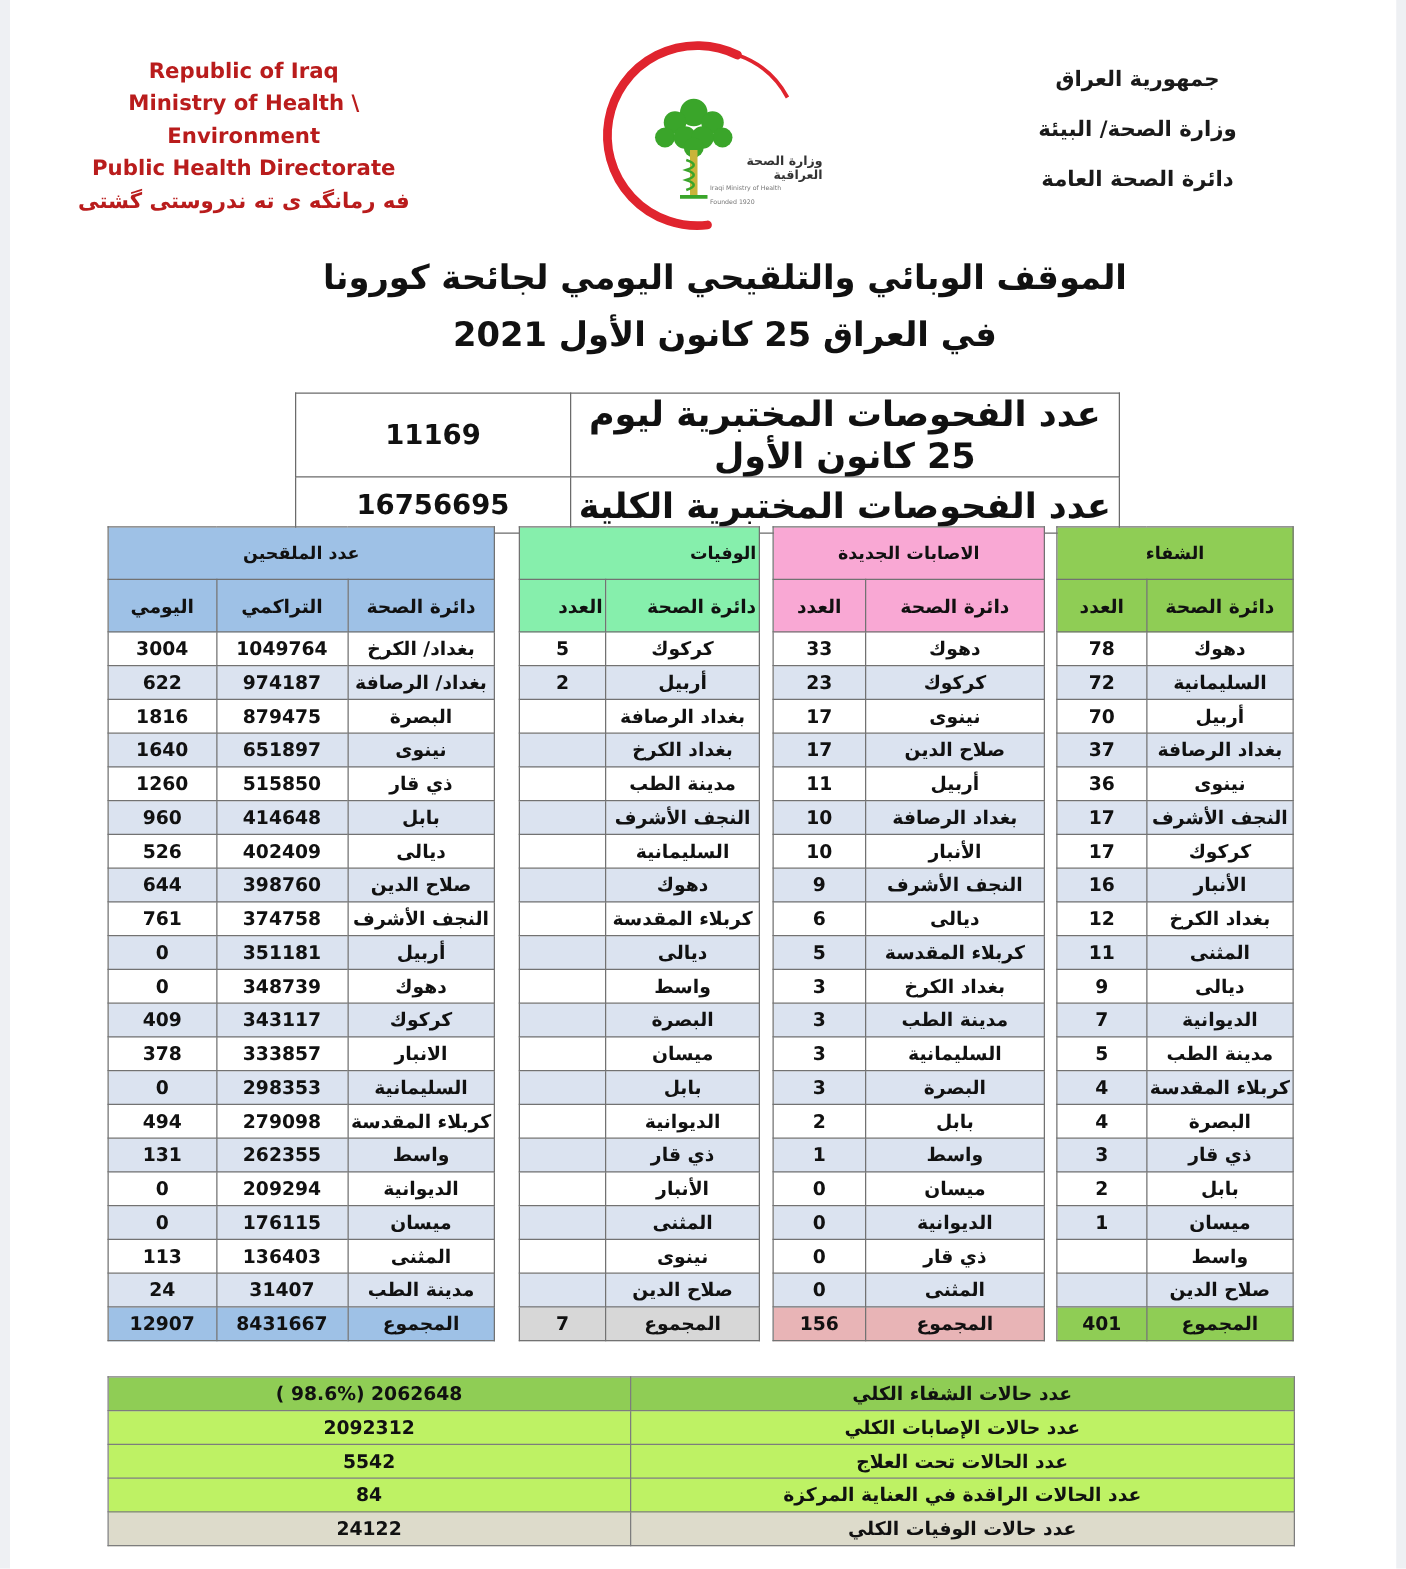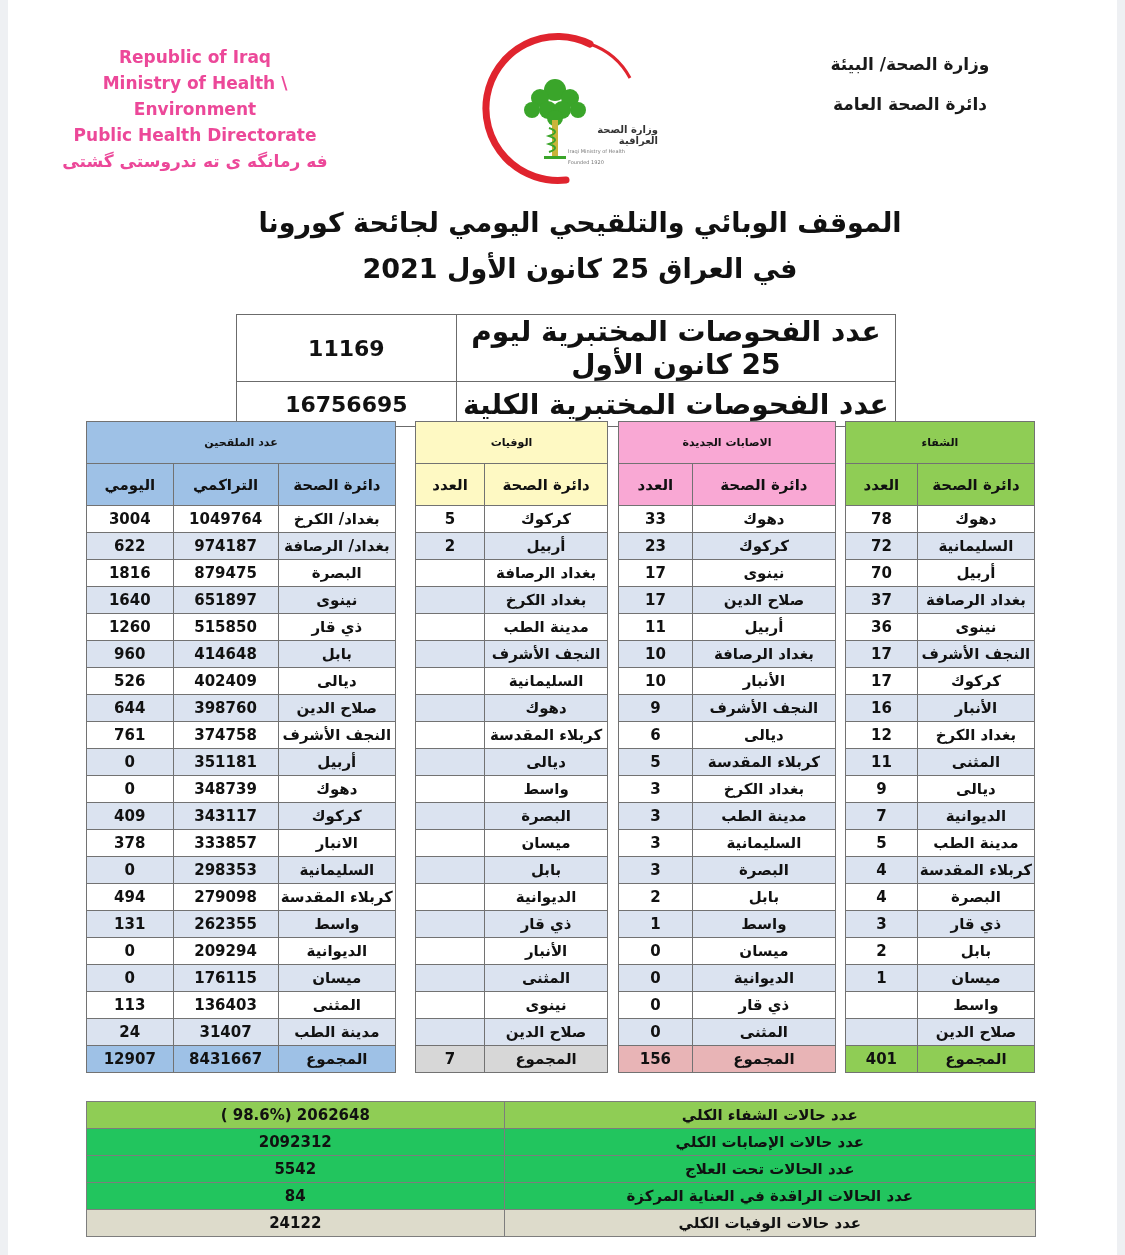--- a/index.html
+++ b/index.html
@@ -2,62 +2,62 @@
 <html><head>
 <meta charset="utf-8">
 <style>
   * { box-sizing: border-box; margin: 0; padding: 0; }
   html, body { width: 1125px; height: 1255px; background: #ffffff; overflow: hidden; }
   body { font-family: "DejaVu Sans", "Liberation Sans", sans-serif; color: #111; position: relative; }
   .frame-left { position: absolute; left: 0; top: 0; width: 8px; height: 1255px; background: #eef0f3; }
   .frame-right { position: absolute; right: 0; top: 0; width: 8px; height: 1255px; background: #eef0f3; }
 
   
-  .hdr-en { position: absolute; left: 40px; top: 44px; width: 310px; text-align: center; font-family: "DejaVu Sans", sans-serif; font-weight: bold; font-size: 17px; line-height: 26px; color: #ec4899; }
+  .hdr-en { position: absolute; left: 40px; top: 44px; width: 310px; text-align: center; font-family: "DejaVu Sans", sans-serif; font-weight: bold; font-size: 17px; line-height: 26px; color: #b91c1c; }
   .hdr-ar { position: absolute; left: 820px; top: 44px; width: 180px; text-align: center; direction: rtl; font-weight: bold; font-size: 17px; line-height: 40px; color: #1a1a1a; }
   .logo { position: absolute; left: 470px; top: 28px; width: 200px; height: 160px; }
   .logo-text { position: absolute; left: 568px; top: 124px; width: 90px; direction: rtl; text-align: right; font-size: 10px; font-weight: bold; color: #333; line-height: 11px; }
   .logo-sub { font-size: 5px; font-weight: normal; color: #777; direction: ltr; text-align: left; }
 
   .title { position: absolute; left: 200px; top: 200px; width: 760px; text-align: center; direction: rtl; font-weight: bold; font-size: 27px; line-height: 46px; color: #111; }
 
   
   .tests { position: absolute; left: 236px; top: 314px; width: 660px; border-collapse: collapse; direction: rtl; }
   .tests td { border: 1.5px solid #6b6b6b; height: 45px; font-weight: bold; font-size: 28px; text-align: center; }
   .tests td.lbl { width: 440px; }
   .tests td.val { width: 220px; font-size: 22px; }
 
   
   .blk { position: absolute; top: 421px; border-collapse: collapse; direction: rtl; }
   .blk td, .blk th { border: 1.3px solid #727272; height: 27px; font-weight: bold; font-size: 15px; text-align: center; padding: 0 2px; white-space: nowrap; }
-  .blk th.cap { height: 42px; font-size: 11px; }
+  .blk th.cap { height: 42px; font-size: 14px; }
   .blk th.sub { height: 42px; font-size: 15px; }
   .blk tr.alt td { background: #dbe3f0; }
   .blk tr.row td { background: #ffffff; }
 
   .recov { left: 845px; width: 190px; }
   .recov th { background: #8fcd55; }
   .recov tr.tot td { background: #8fcd55; }
   .cases { left: 618px; width: 218px; }
   .cases th { background: #f9a8d4; }
   .cases tr.tot td { background: #e8b4b6; }
   .deaths { left: 415px; width: 193px; }
-  .deaths th { background: #fef9c3; }
+  .deaths th { background: #86efac; text-align: right; }
   .deaths tr.tot td { background: #d7d7d7; }
   .vacc { left: 86px; width: 310px; }
   .vacc th { background: #9ec1e6; }
   .vacc tr.tot td { background: #9ec1e6; }
 
   
   .summary { position: absolute; left: 86px; top: 1101px; width: 950px; border-collapse: collapse; direction: rtl; }
   .summary td { border: 1.3px solid #7d7d7d; height: 27px; font-weight: bold; font-size: 15px; text-align: center; }
   .summary td.lbl { width: 532px; }
   .summary td.val { width: 418px; }
   .summary tr.g td { background: #8fcd55; }
-  .summary tr.p td { background: #22c55e; }
+  .summary tr.p td { background: #bef264; }
   .summary tr.x td { background: #dddbcb; }
 </style>
 </head>
 <body>
 
 <div class="frame-left"></div>
 <div class="frame-right"></div>
 
 <div class="hdr-en">
   <div>Republic of Iraq</div>
@@ -83,20 +83,21 @@
   <path d="M79 100 Q 91 104 79 108 Q 91 112 79 116 Q 91 120 79 124" fill="none" stroke="#3aa52a" stroke-width="2"></path>
   <rect x="74" y="128" width="22" height="3" fill="#3aa52a"></rect>
 </svg>
 <div class="logo-text">
   <div>وزارة الصحة العراقية</div>
   <div class="logo-sub">Iraqi Ministry of Health</div>
   <div class="logo-sub">Founded 1920</div>
 </div>
 
 <div class="hdr-ar">
+  <div>جمهورية العراق</div>
   <div>وزارة الصحة/ البيئة</div>
   <div>دائرة الصحة العامة</div>
 </div>
 
 <div class="title">
   <div>الموقف الوبائي والتلقيحي اليومي لجائحة كورونا</div>
   <div>في العراق  25  كانون الأول 2021</div>
 </div>
 
 <table class="tests">

